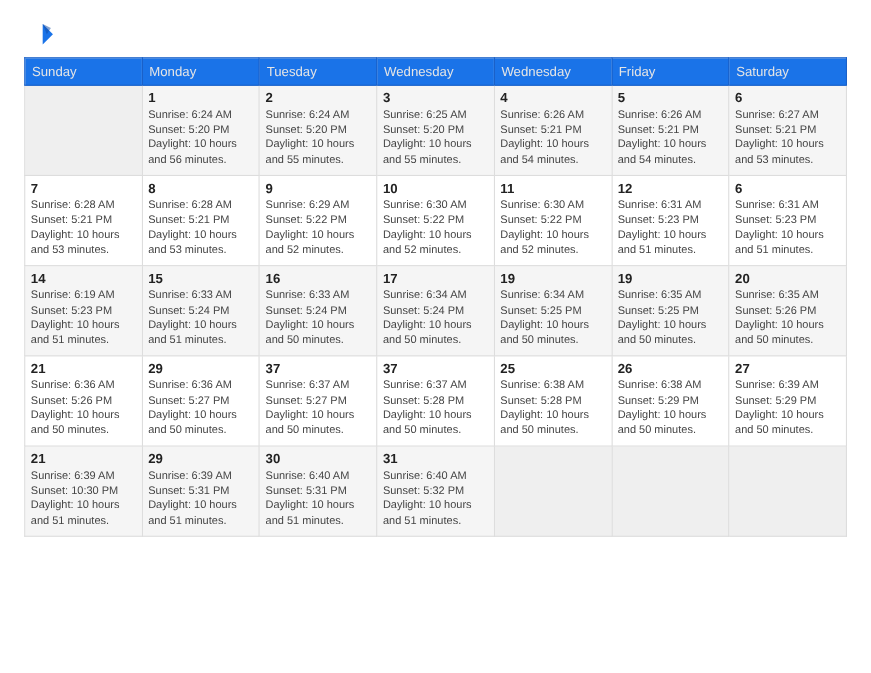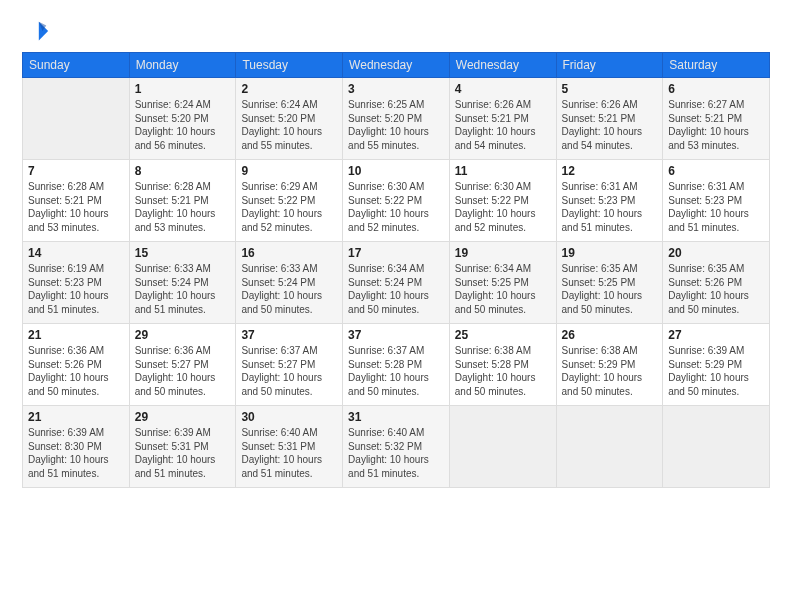--- a/index.html
+++ b/index.html
@@ -326,21 +326,21 @@
             <span class="cell-line">Sunrise: 6:39 AM</span>
             <span class="cell-line">Sunset: 5:29 PM</span>
             <span class="cell-line">Daylight: 10 hours</span>
             <span class="cell-line">and 50 minutes.</span>
           </td>
         </tr>
         <tr class="row-shaded">
           <td>
             <span class="day-num">21</span>
             <span class="cell-line">Sunrise: 6:39 AM</span>
-            <span class="cell-line">Sunset: 8:30 PM</span>
+            <span class="cell-line">Sunset: 10:30 PM</span>
             <span class="cell-line">Daylight: 10 hours</span>
             <span class="cell-line">and 51 minutes.</span>
           </td>
           <td>
             <span class="day-num">29</span>
             <span class="cell-line">Sunrise: 6:39 AM</span>
             <span class="cell-line">Sunset: 5:31 PM</span>
             <span class="cell-line">Daylight: 10 hours</span>
             <span class="cell-line">and 51 minutes.</span>
           </td>

